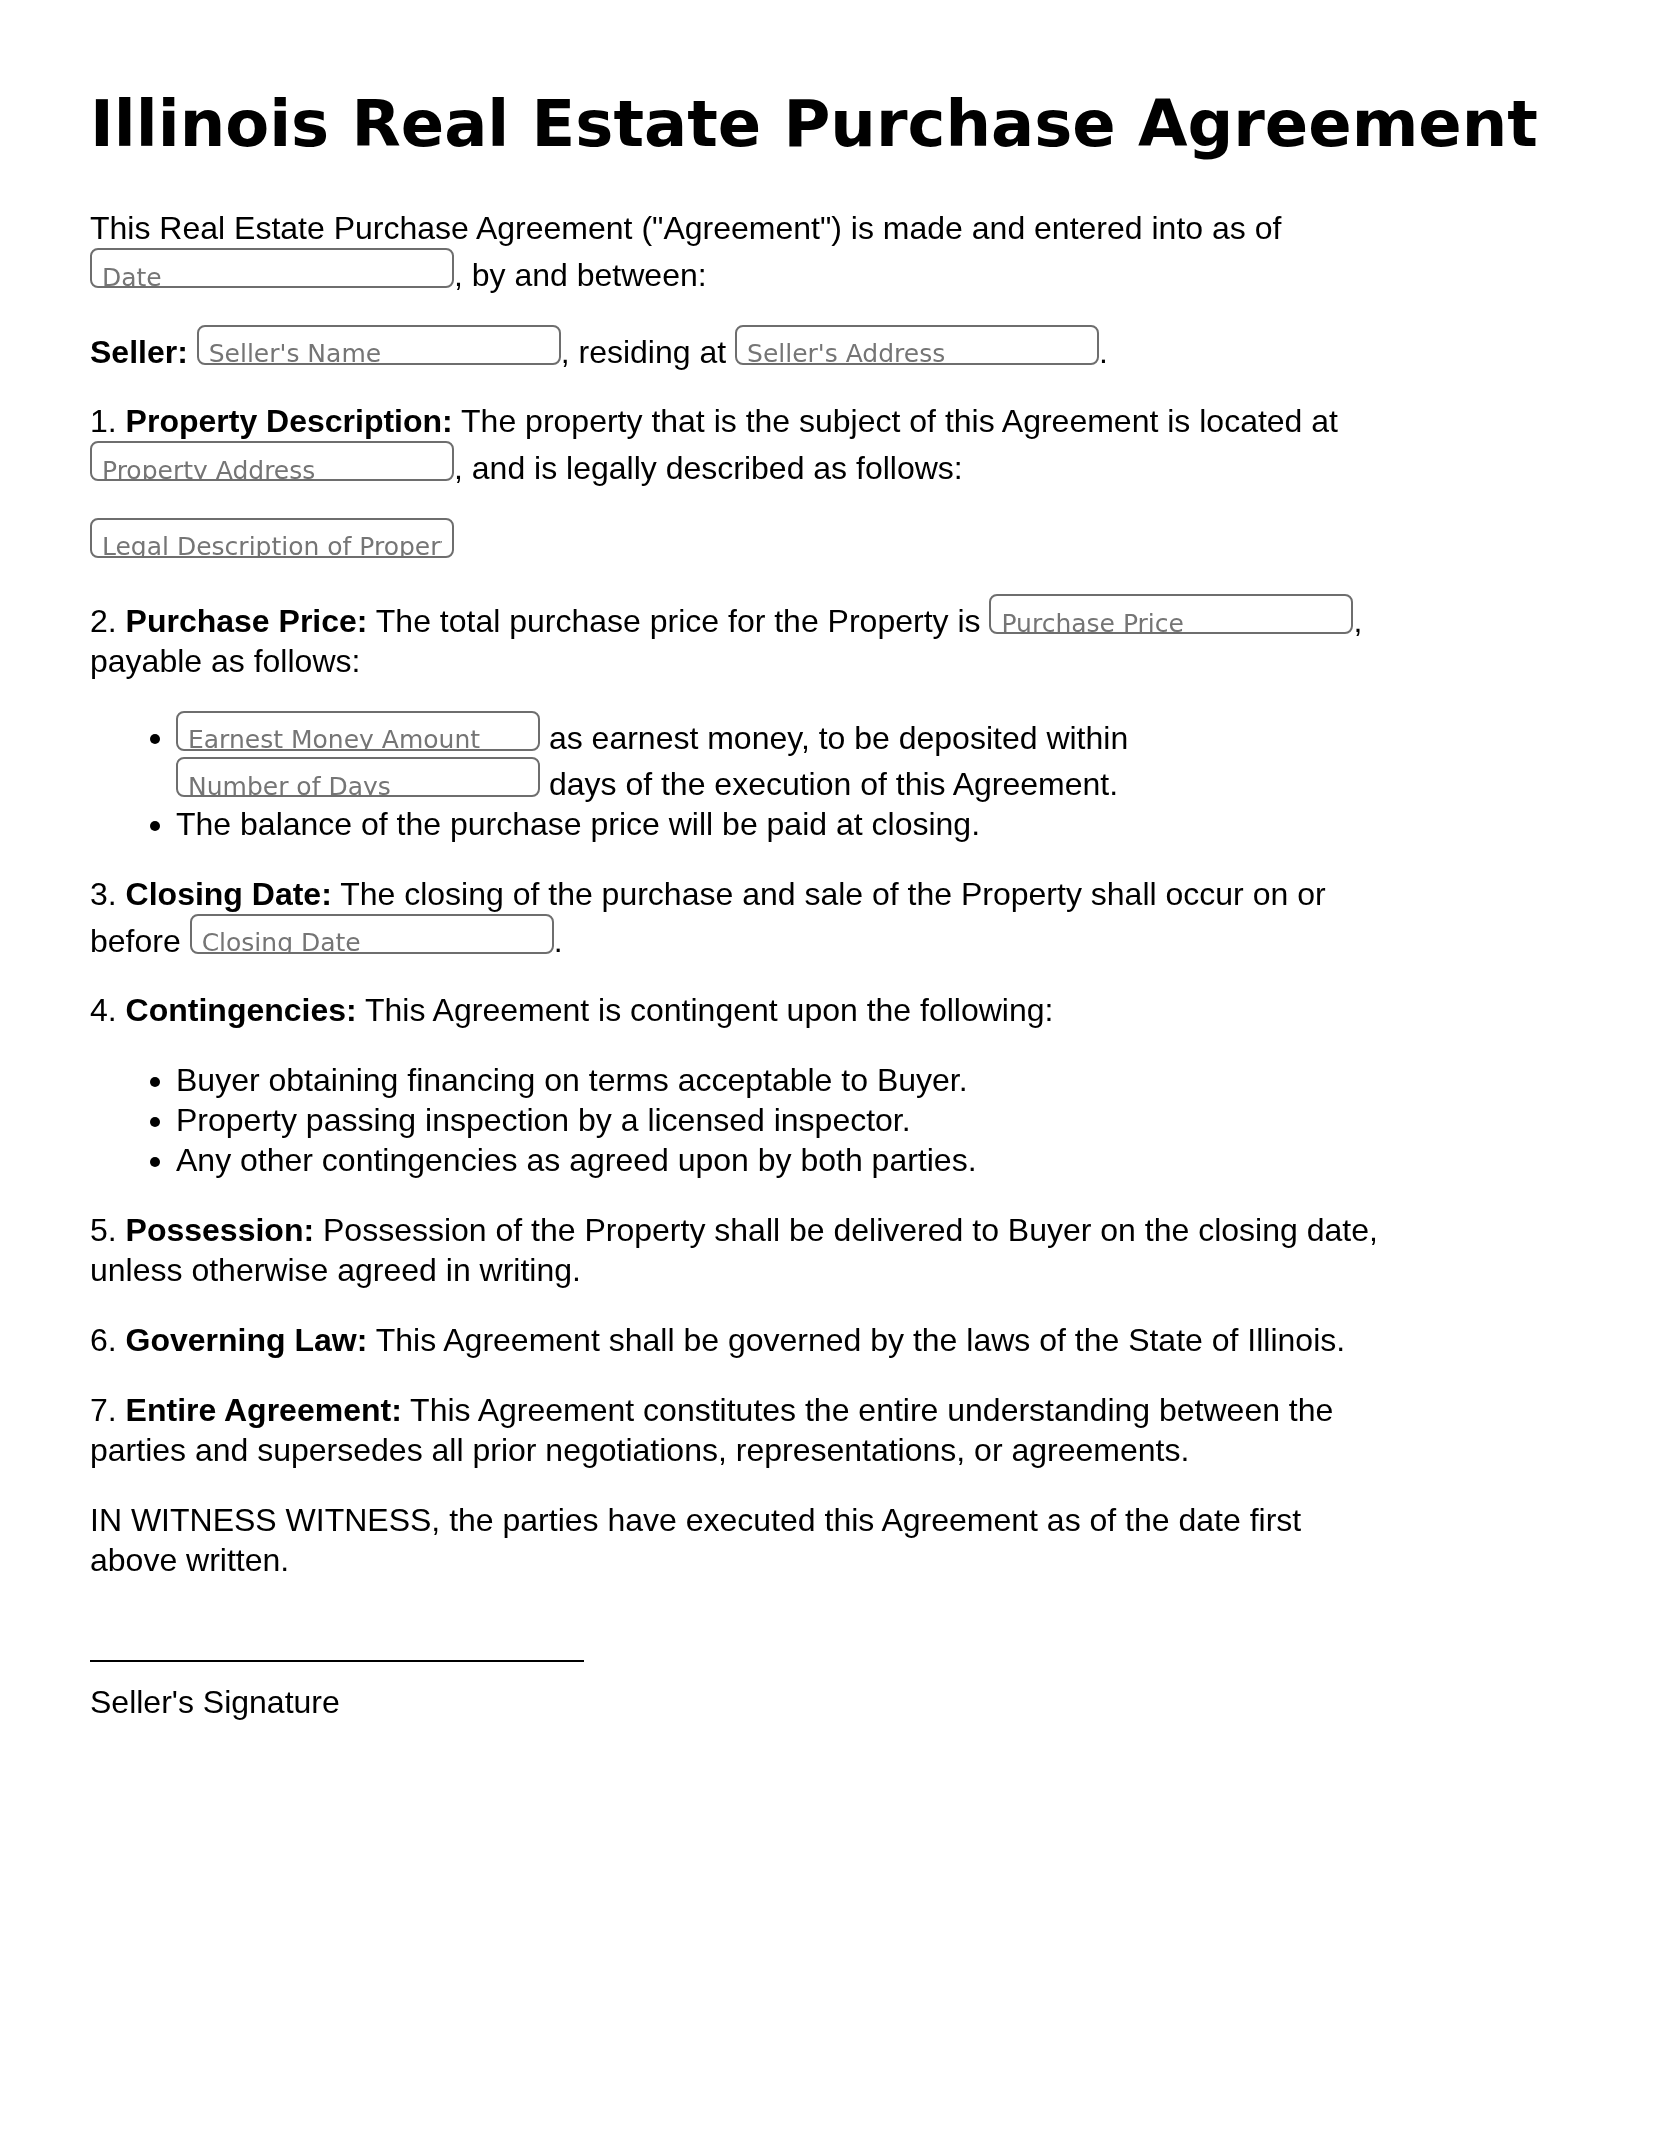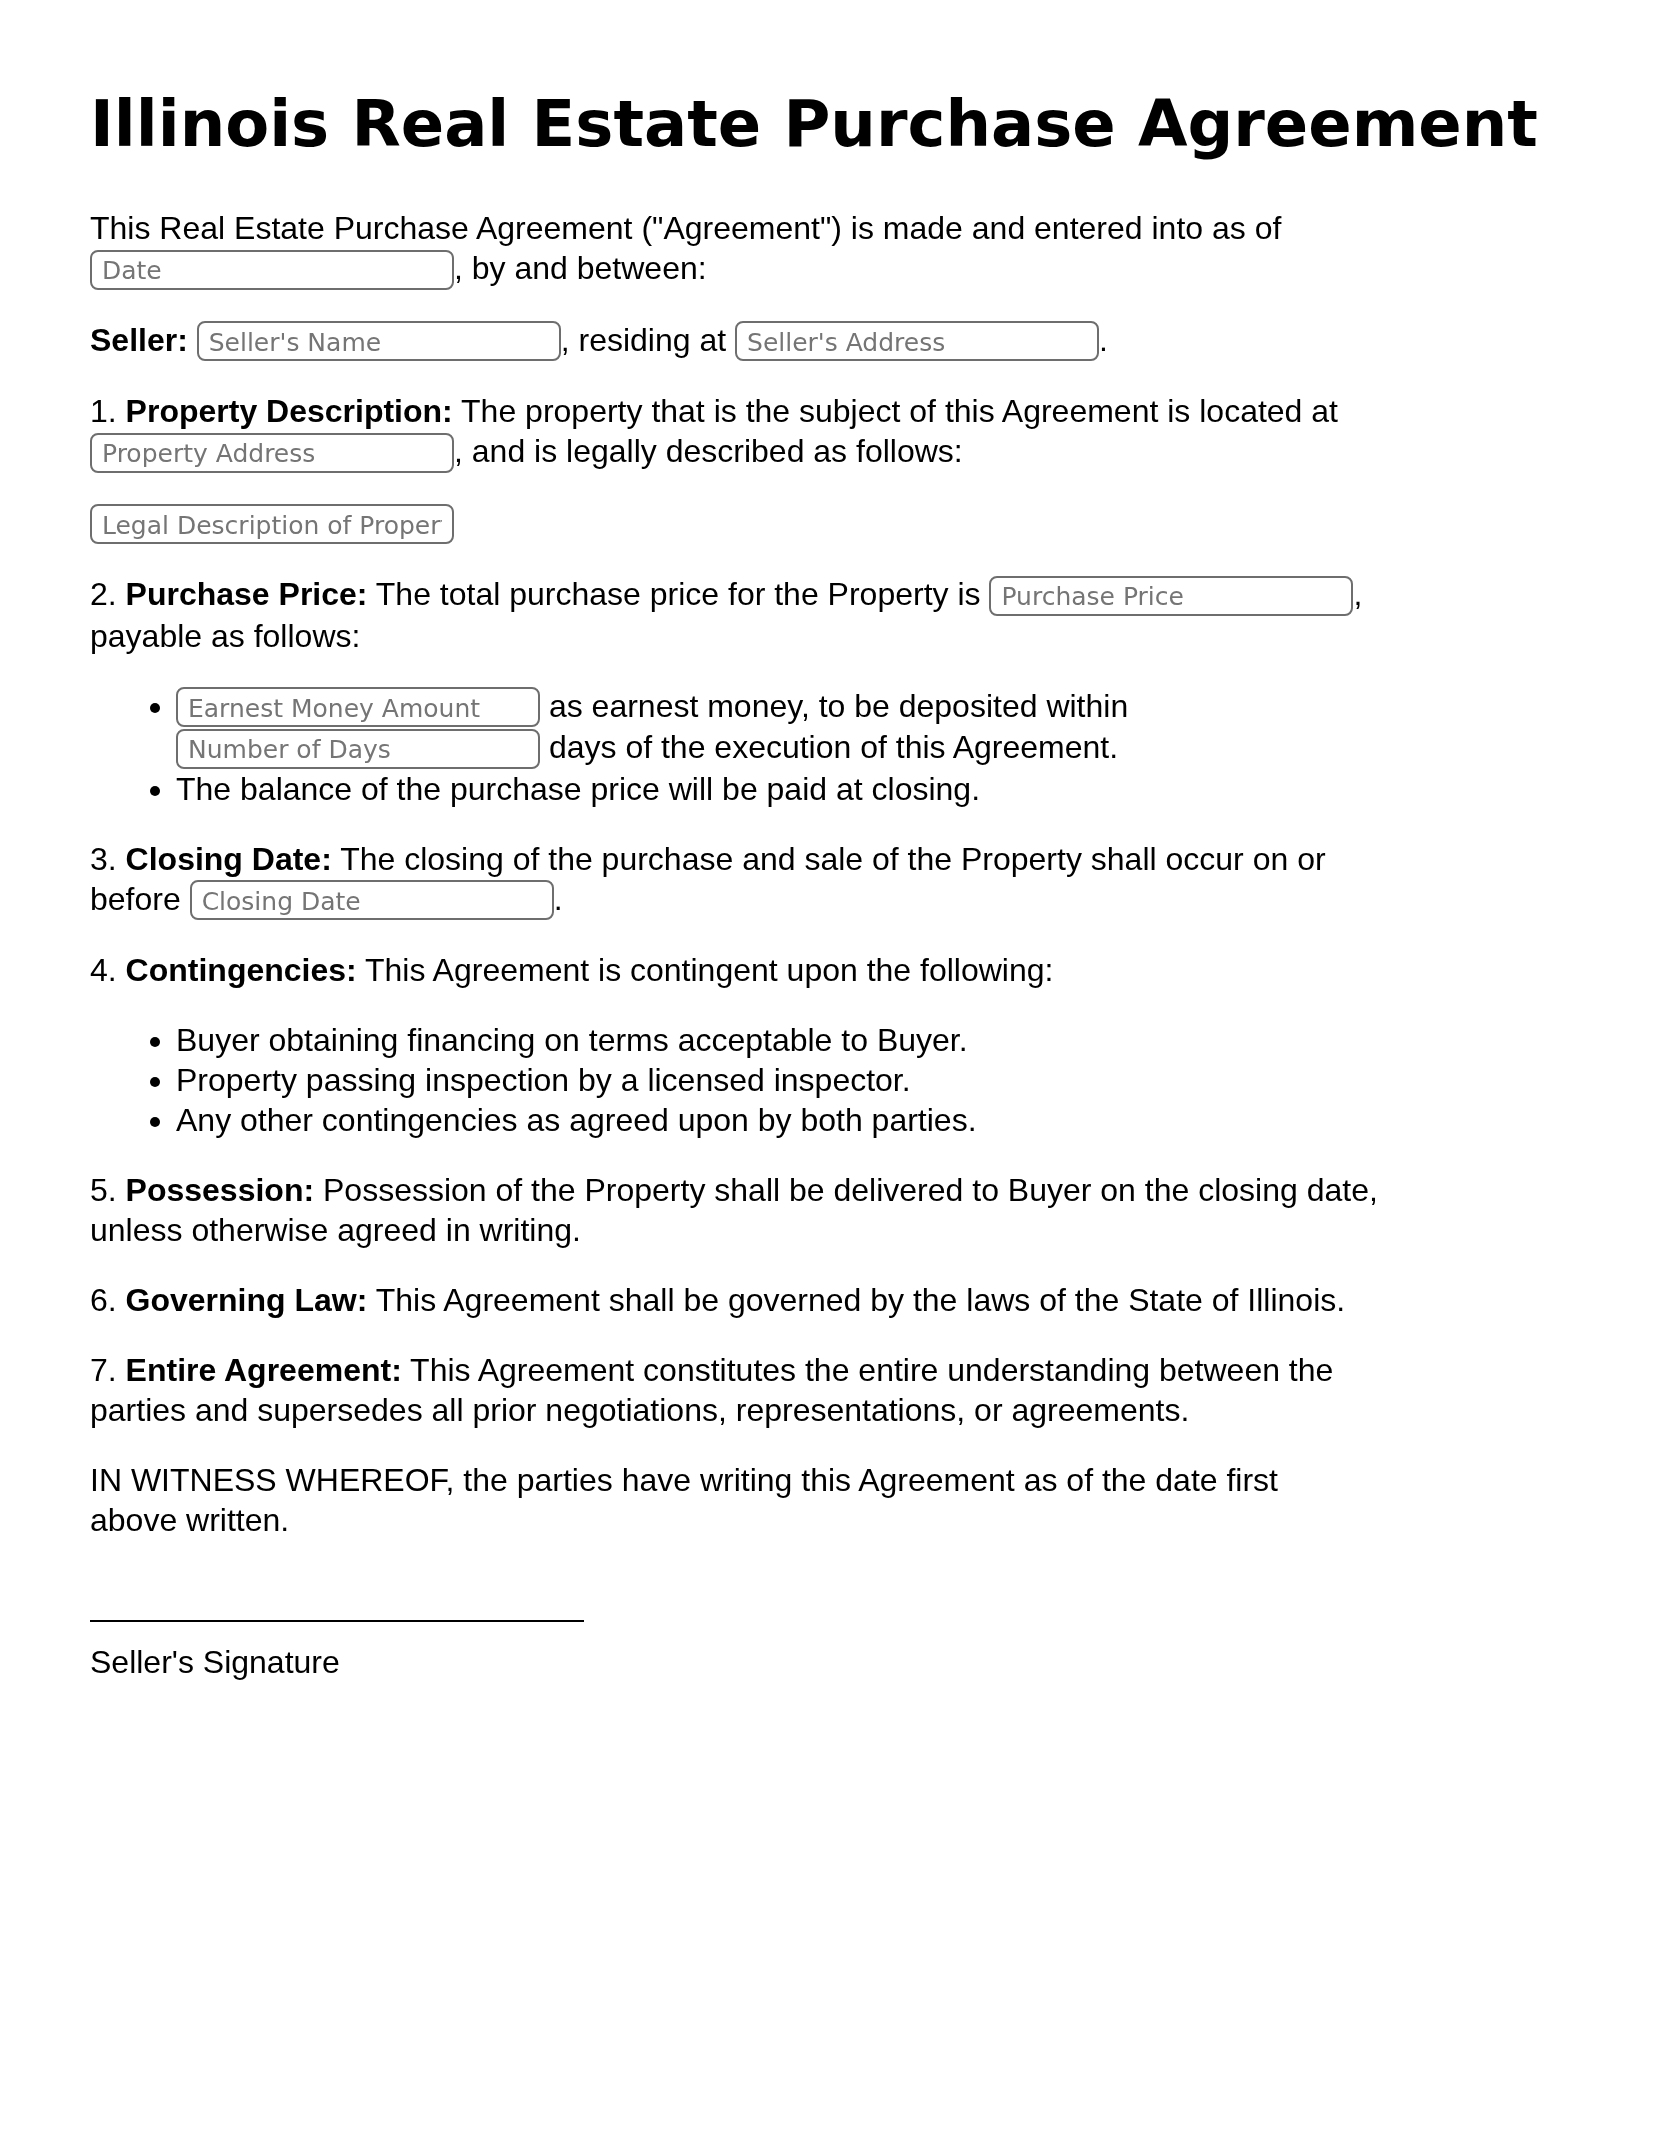--- a/index.html
+++ b/index.html
@@ -25,21 +25,21 @@
   p { margin: 30px 0; }
   b { font-weight: bold; }
   ul { margin: 30px 0; padding-left: 86px; list-style-type: disc; }
   li { margin: 0; padding: 0; }
   input {
     width: 364px;
     height: 40px;
     box-sizing: border-box;
     border: 2px solid #6e6e6e;
     border-radius: 8px;
-    padding: 2px 10px 0 10px;
+    padding: 18px 10px 0 10px;
     background: #ffffff;
     font-family: "DejaVu Sans", sans-serif;
     font-size: 25px;
     color: #444444;
   }
   input::placeholder { color: #757575; opacity: 1; }
   .rel { position: relative; }
   .watermark {
     position: absolute;
     left: 506px;
@@ -118,21 +118,21 @@
 
   <p><span>6.</span>
     <b>Governing Law:</b>
     <span>This Agreement shall be governed by the laws of the State of Illinois.</span></p>
 
   <p><span>7.</span>
     <b>Entire Agreement:</b>
     <span>This Agreement constitutes the entire understanding between the</span><br>
     <span>parties and supersedes all prior negotiations, representations, or agreements.</span></p>
 
-  <p><span>IN WITNESS WHEREOF, the parties have writing this Agreement as of the date first</span><br>
+  <p><span>IN WITNESS WITNESS, the parties have executed this Agreement as of the date first</span><br>
     <span>above written.</span></p>
 
   <div class="sig-block">
     <div class="sig-line"></div>
     <div class="sig-label">Seller's Signature</div>
   </div>
 
 
 </div>
 

